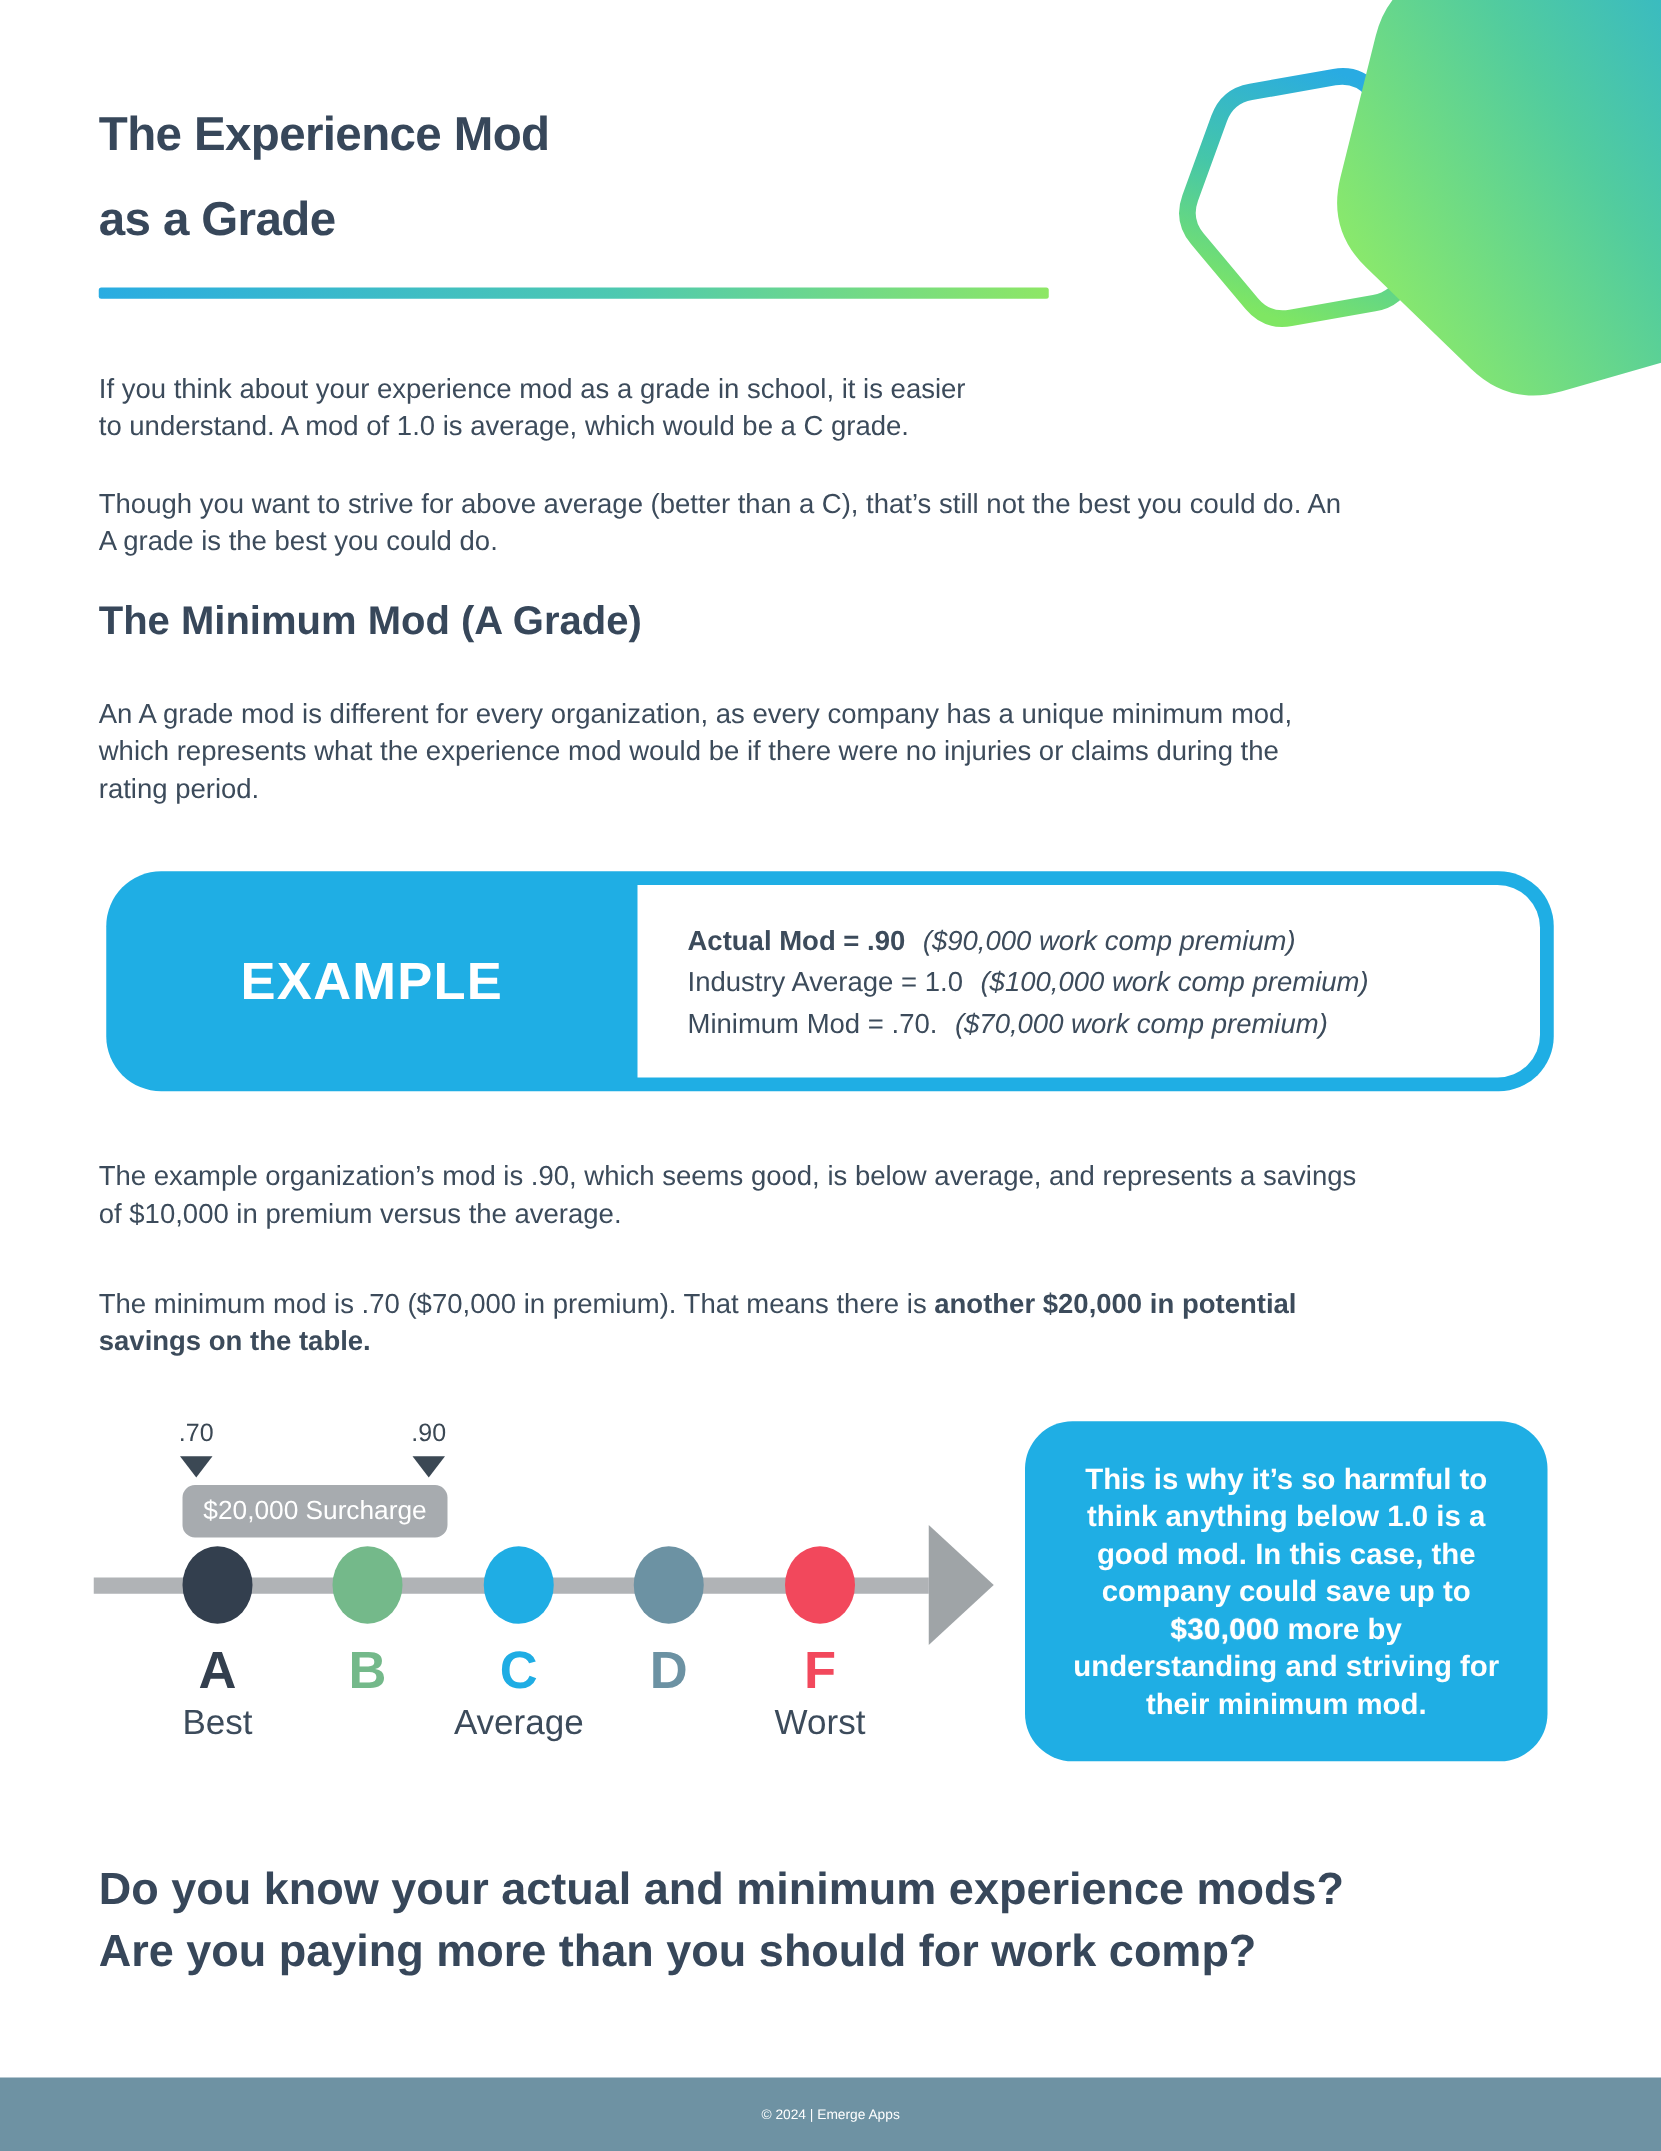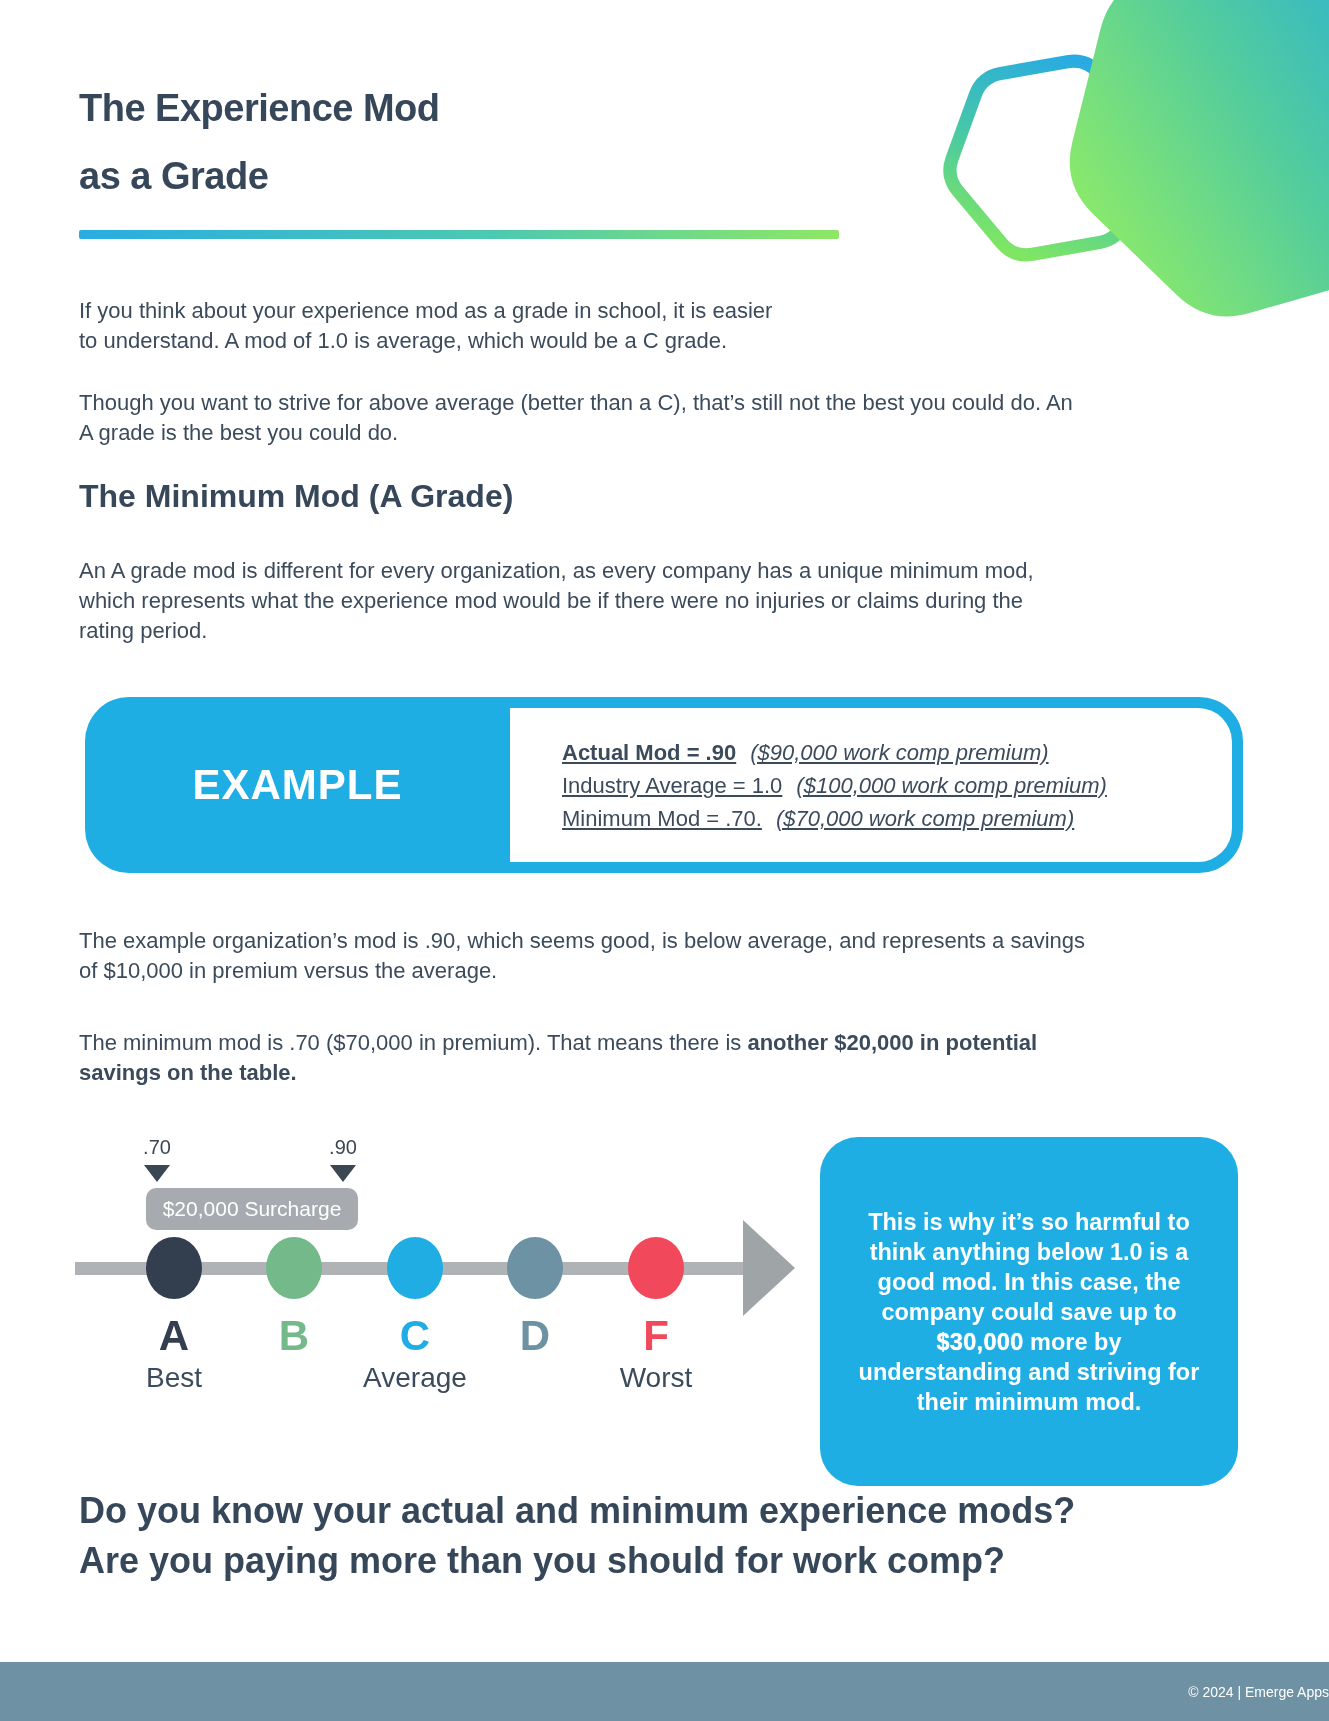--- a/index.html
+++ b/index.html
@@ -37,21 +37,21 @@
   }
   .example-label{
     position:absolute; left:0; top:0; width:425px; height:176px;
     display:flex; align-items:center; justify-content:center;
     color:#ffffff; font-size:42px; font-weight:700; letter-spacing:1px;
   }
   .example-content{
     position:absolute; left:425px; top:11px; right:11px; bottom:11px;
     background:#ffffff; border-radius:0 34px 34px 0;
     display:flex; flex-direction:column; justify-content:center;
-    padding-left:52px; box-sizing:border-box; gap:10px;text-decoration:underline;
+    padding-left:40px; box-sizing:border-box; gap:10px;
   }
   .ex-row{font-size:22px; color:#3C4B5B; line-height:23px;}
   .ex-row .paren{font-style:italic; margin-left:14px;}
   
   .marker{position:absolute; transform:translateX(-50%); text-align:center; width:80px;}
   .marker-70{left:157px; top:1136px;}
   .marker-90{left:343px; top:1136px;}
   .marker-value{font-size:20px; color:#3B4854; font-weight:400;}
   .marker-triangle{
     width:0; height:0; margin:6px auto 0 auto;
@@ -74,39 +74,39 @@
     position:absolute; top:1312px; transform:translateX(-50%);
     font-size:42px; font-weight:700; text-align:center;
   }
   .grade-sublabel{
     position:absolute; top:1362px; transform:translateX(-50%);
     font-size:28px; color:#3C4B5B; text-align:center;
   }
   .gx-a{left:174px;} .gx-b{left:294px;} .gx-c{left:415px;} .gx-d{left:535px;} .gx-f{left:656px;}
   
   .callout{
-    position:absolute; left:820px; top:1137px; width:418px; height:349px;
+    position:absolute; left:820px; top:1137px; width:418px; height:272px;
     background:#1FAEE4; border-radius:38px;
     display:flex; align-items:center; justify-content:center;
   }
   .callout-text{
     color:#ffffff; font-size:23.5px; line-height:30px; font-weight:700;
     text-align:center; padding:0 8px;
   }
   .xbold{text-shadow:0 0 1px #ffffff; letter-spacing:0.3px;}
   
   .closing{
     position:absolute; left:79px; top:1486px; margin:0;
     font-size:36px; line-height:50px; font-weight:700; color:#37475A;
   }
   
   .footer{
     position:absolute; left:0; top:1662px; width:1329px; height:59px;
-    background:#6E92A3; display:flex; align-items:center; justify-content:flex-end;
-    color:#ffffff; font-size:14px;
+    background:#6E92A3; display:flex; align-items:center; justify-content:center;
+    color:#ffffff; font-size:11px;
   }
 </style>
 </head>
 <body>
 
 <div class="page">
 
   <svg class="hex-art" viewBox="0 0 480 332" aria-hidden="true">
     <defs>
       <linearGradient id="hexStroke" x1="0" y1="0" x2="0" y2="1">

